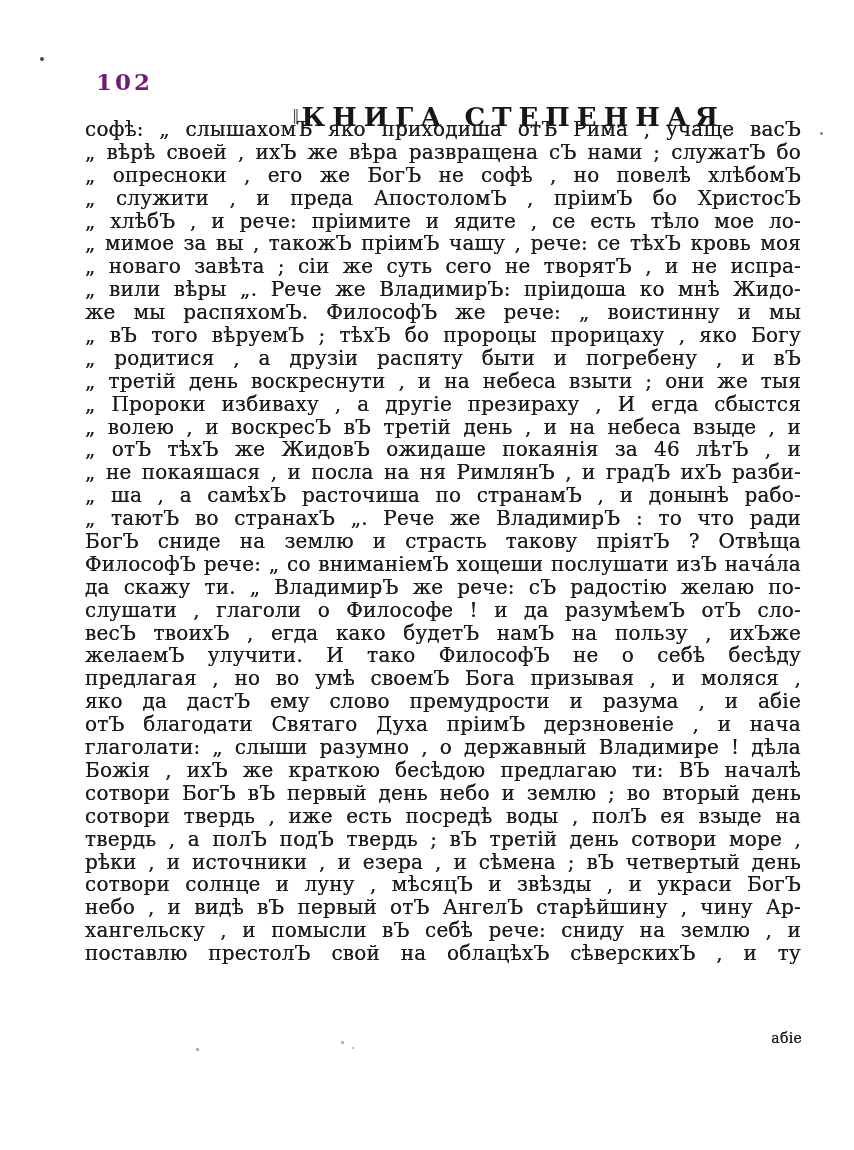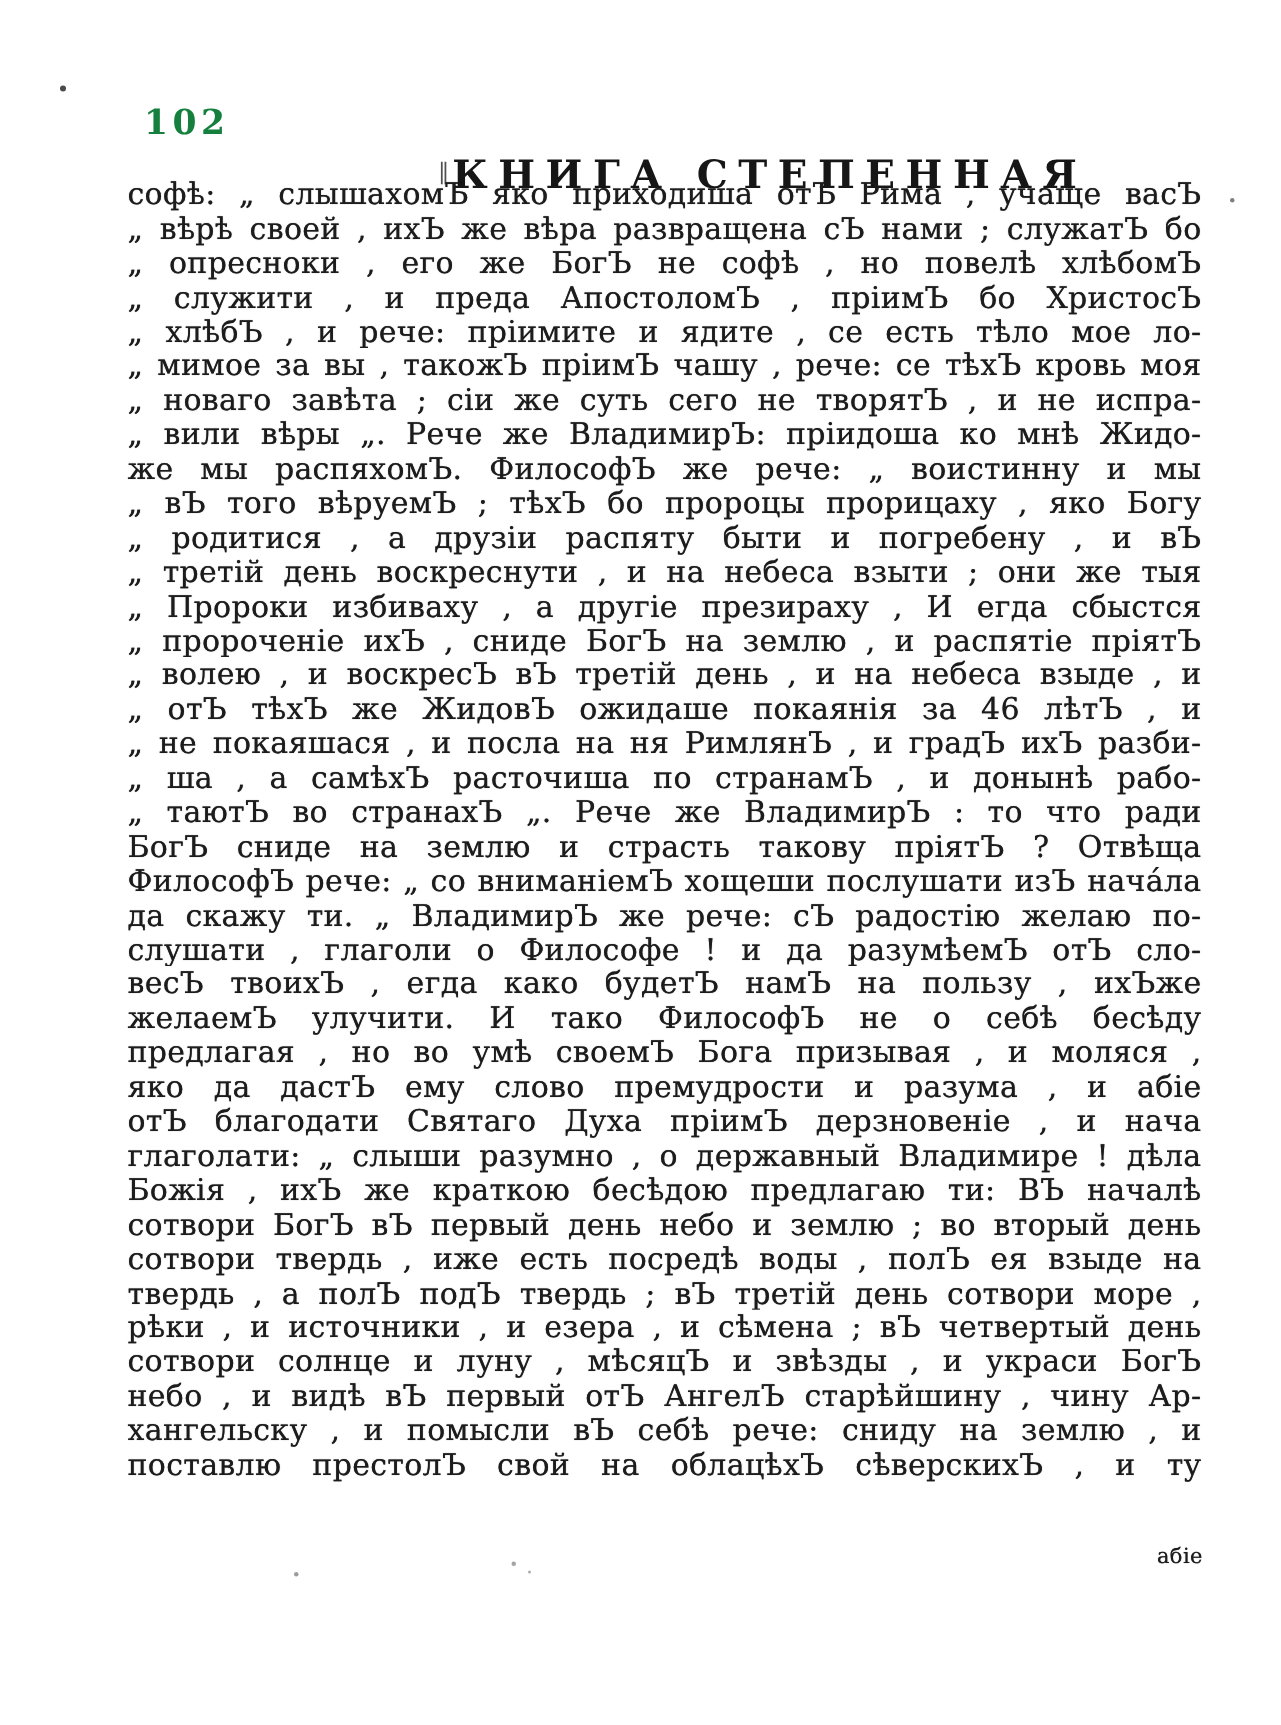--- a/index.html
+++ b/index.html
@@ -8,21 +8,21 @@
     width:854px;height:1150px;
     background:#ffffff;
     overflow:hidden;
     font-family:"DejaVu Serif","Liberation Serif",serif;
     color:#1c1c1c;
   }
   
   .page-number{
     position:absolute;left:96px;top:68px;
     font-size:23px;font-weight:bold;letter-spacing:3px;
-    color:#15803d;
+    color:#701a75;
   }
   .running-title{
     position:absolute;left:292px;top:62px;width:430px;
     font-size:26px;font-weight:bold;letter-spacing:7px;
     white-space:nowrap;color:#161616;margin-top:40px;
   }
   .title-mark{
     font-size:15px;font-weight:normal;opacity:.75;
     vertical-align:6px;letter-spacing:0;margin-right:2px;
   }
@@ -76,21 +76,20 @@
       <div class="line">„ служити , и преда АпостоломЪ , пріимЪ бо ХристосЪ</div>
       <div class="line">„ хлѣбЪ , и рече: пріимите и ядите , се есть тѣло мое ло-</div>
       <div class="line">„ мимое за вы , такожЪ пріимЪ чашу , рече: се тѣхЪ кровь моя</div>
       <div class="line">„ новаго завѣта ; сіи же суть сего не творятЪ , и не испра-</div>
       <div class="line">„ вили вѣры „. Рече же ВладимирЪ: пріидоша ко мнѣ Жидо-</div>
       <div class="line">же мы распяхомЪ. ФилософЪ же рече: „ воистинну и мы</div>
       <div class="line">„ вЪ того вѣруемЪ ; тѣхЪ бо пророцы прорицаху , яко Богу</div>
       <div class="line">„ родитися , а друзіи распяту быти и погребену , и вЪ</div>
       <div class="line">„ третій день воскреснути , и на небеса взыти ; они же тыя</div>
       <div class="line">„ Пророки избиваху , а другіе презираху , И егда сбыстся</div>
-      <div class="line">„ пророченіе ихЪ , сниде БогЪ на землю , и распятіе пріятЪ</div>
       <div class="line">„ волею , и воскресЪ вЪ третій день , и на небеса взыде , и</div>
       <div class="line">„ отЪ тѣхЪ же ЖидовЪ ожидаше покаянія за 46 лѣтЪ , и</div>
       <div class="line">„ не покаяшася , и посла на ня РимлянЪ , и градЪ ихЪ разби-</div>
       <div class="line">„ ша , а самѣхЪ расточиша по странамЪ , и донынѣ рабо-</div>
       <div class="line">„ таютЪ во странахЪ „. Рече же ВладимирЪ : то что ради</div>
       <div class="line">БогЪ сниде на землю и страсть такову пріятЪ ? Отвѣща</div>
       <div class="line">ФилософЪ рече: „ со вниманіемЪ хощеши послушати изЪ нача́ла</div>
       <div class="line">да скажу ти. „ ВладимирЪ же рече: сЪ радостію желаю по-</div>
       <div class="line">слушати , глаголи о Философе ! и да разумѣемЪ отЪ сло-</div>
       <div class="line">весЪ твоихЪ , егда како будетЪ намЪ на пользу , ихЪже</div>

